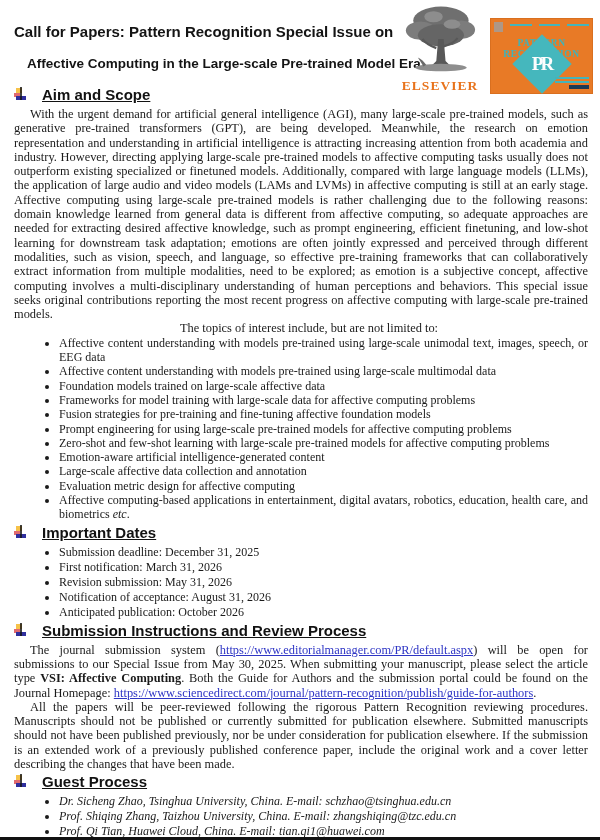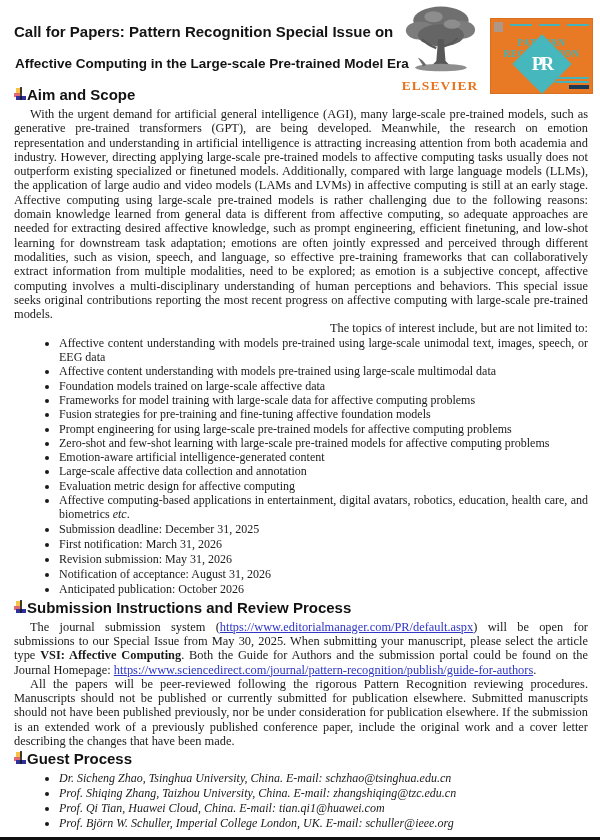--- a/index.html
+++ b/index.html
@@ -11,21 +11,21 @@
   .content { padding:0 12px 0 14px; }
 
   
   .header { position:relative; height:84px; }
   .titles { padding:23px 0 0 14px; }
   .title1 {
     margin:0; font:bold 15px/17px "Liberation Sans", sans-serif;
     color:#141414; white-space:nowrap;
   }
   .title2 {
-    margin:16px 0 0 1px; font:bold 13.5px/16px "Liberation Sans", sans-serif;
+    margin:16px 0 0 13px; font:bold 13.5px/16px "Liberation Sans", sans-serif;
     color:#141414; white-space:nowrap;
   }
   .logos {
     position:absolute; top:2px; right:7px; display:flex;
     align-items:flex-end; gap:6px; z-index:2;
   }
   .elsevier { width:88px; text-align:center; }
   .elsevier-word {
     font:bold 13.5px/16px "Liberation Serif", serif; letter-spacing:1px;
     color:#e8731c;
@@ -52,30 +52,30 @@
   }
   .cover-foot {
     position:absolute; right:4px; bottom:5px; display:flex;
     flex-direction:column; align-items:flex-end; gap:2px;
   }
   .cover-footline { height:2px; width:34px; background:#45b4ba; }
   .cover-footbar { height:4px; width:20px; background:#1c3a55; }
 
   
   .section-heading {
-    display:flex; align-items:center; gap:0; margin:2px 0 3px 0;
-    font:bold 15px/18px "Liberation Sans", sans-serif; color:#121212;
+    display:flex; align-items:center; gap:15px; margin:2px 0 3px 0;
+    font:bold 15px/18px "Liberation Sans", sans-serif; color:#121212;text-decoration:underline;
   }
   .section-heading .pin { flex:0 0 auto; }
 
   .body-par {
     margin:0; font-size:12.4px; line-height:14.3px;
     text-align:justify; text-indent:16px;
   }
-  .no-just { text-align:right; }
+  .no-just { text-align:center; }
 
   ul.blist { margin:0 0 0 0; padding-left:45px; font-size:12px; }
   ul.topics li { line-height:14.3px; text-align:justify; }
   ul.dates li   { line-height:15px; }
   ul.editors li { line-height:15px;font-style:italic; }
 
   a.doclink { color:#2e35c5; text-decoration:underline; cursor:pointer; }
   b.vsi { font-weight:bold; }
   i.it { font-style:italic; }
 
@@ -161,20 +161,31 @@
       <li>Frameworks for model training with large-scale data for affective computing problems</li>
       <li>Fusion strategies for pre-training and fine-tuning affective foundation models</li>
       <li>Prompt engineering for using large-scale pre-trained models for affective computing problems</li>
       <li>Zero-shot and few-shot learning with large-scale pre-trained models for affective computing problems</li>
       <li>Emotion-aware artificial intelligence-generated content</li>
       <li>Large-scale affective data collection and annotation</li>
       <li>Evaluation metric design for affective computing</li>
       <li><span>Affective computing-based applications in entertainment, digital avatars, robotics, education, health care, and biometrics </span><i class="it">etc</i><span>.</span></li>
     </ul>
 
+    <h2 class="section-heading">
+      <span class="pin">
+        <svg width="13" height="13" viewBox="0 0 13 13" aria-hidden="true">
+          <rect x="2" y="1" width="6" height="5" fill="#f6c24a"></rect>
+          <rect x="0" y="6" width="6" height="4" fill="#e06a70"></rect>
+          <rect x="2" y="9" width="10" height="4" fill="#2f2f9e"></rect>
+          <rect x="6.2" y="0" width="1.6" height="13" fill="#151515"></rect>
+        </svg>
+      </span>
+      <span>Important Dates</span>
+    </h2>
 
     <ul class="blist dates">
       <li>Submission deadline: December 31, 2025</li>
       <li>First notification: March 31, 2026</li>
       <li>Revision submission: May 31, 2026</li>
       <li>Notification of acceptance: August 31, 2026</li>
       <li>Anticipated publication: October 2026</li>
     </ul>
 
     <h2 class="section-heading">

